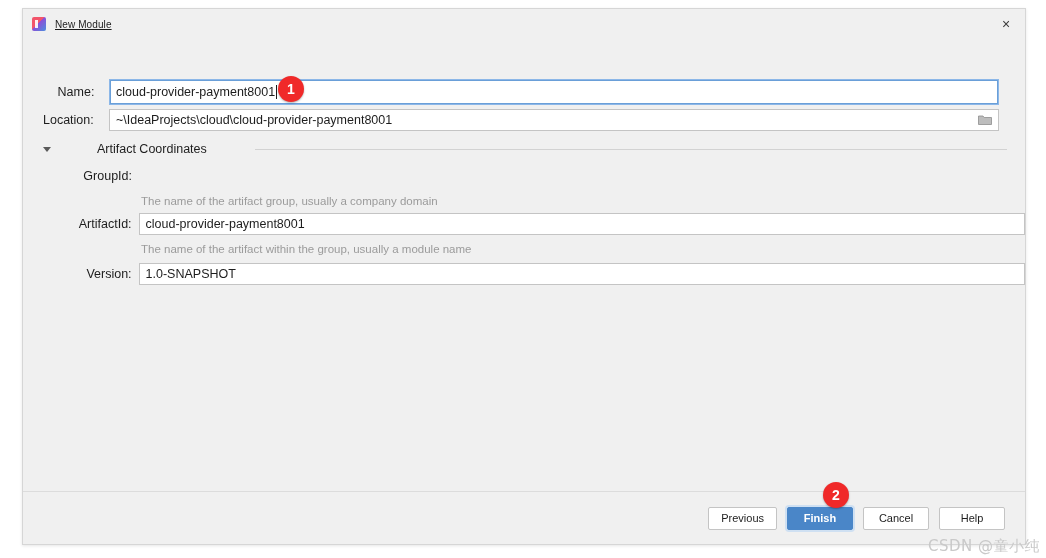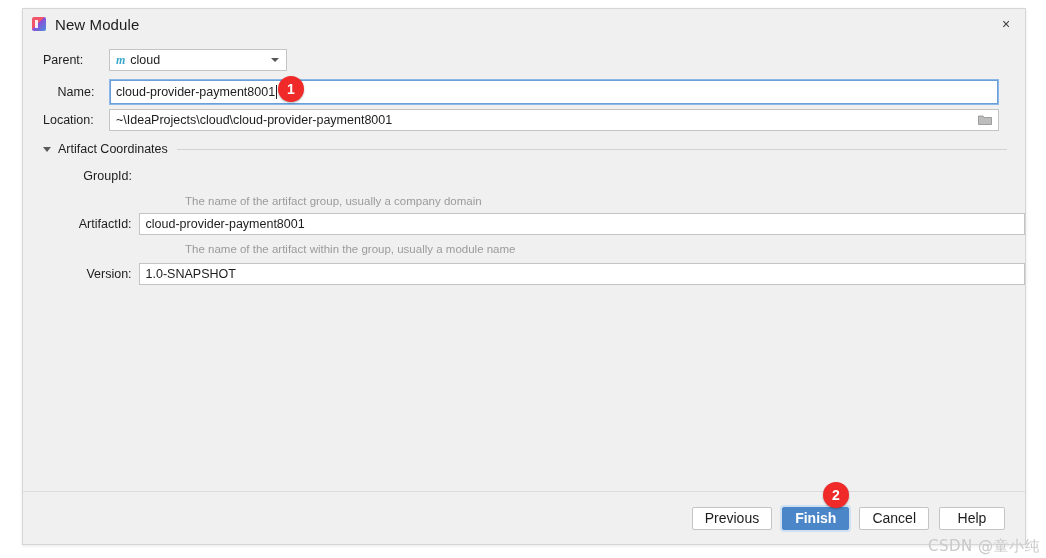--- a/index.html
+++ b/index.html
@@ -52,23 +52,24 @@
   .title-icon::after {
     content: "";
     position: absolute;
     left: 3px; top: 3px;
     width: 3px; height: 8px;
     background: #ffffff;
     opacity: .9;
   }
   .title-text {
     margin-left: 9px;
-    font-size: 15px;
+    font-size: 10px;
     color: #1d1d1d;
     letter-spacing: .1px;
+    text-decoration: underline;
   }
   .close-btn {
     position: absolute;
     right: 4px; top: 2px;
     width: 30px; height: 26px;
     display: flex;
     align-items: center;
     justify-content: center;
     color: #3c3c3c;
     font-size: 14px;
@@ -164,20 +165,21 @@
 
   
   .section {
     position: absolute;
     left: 20px;
     right: 18px;
     height: 16px;
     display: flex;
     align-items: center;
     cursor: pointer;
+    gap: 39px;
   }
   .section .tri {
     width: 0; height: 0;
     border-left: 4px solid transparent;
     border-right: 4px solid transparent;
     border-top: 5px solid #5a5a5a;
     margin-right: 7px;
   }
   .section .sec-label {
     font-size: 12.5px;
@@ -188,21 +190,20 @@
     flex: 1;
     height: 1px;
     background: #d2d2d2;
     margin-left: 9px;
   }
 
   .hint {
     position: absolute;
     font-size: 11.5px;
     color: #9b9b9b;
-    margin-left: 44px;
   }
 
   
   .buttonbar {
     position: absolute;
     left: 0;
     bottom: 0;
     width: 100%;
     height: 53px;
     border-top: 1px solid #dcdcdc;
@@ -212,21 +213,21 @@
     padding-right: 20px;
     box-sizing: border-box;
   }
   .btn {
     min-width: 66px;
     height: 23px;
     margin-left: 10px;
     background: #ffffff;
     border: 1px solid #c4c4c4;
     border-radius: 2px;
-    font-size: 14px;
+    font-size: 11px;
     color: #1d1d1d;
     font-family: "Liberation Sans", sans-serif;
     cursor: pointer;
     padding: 0 12px;
     line-height: 21px;
   }
   .btn.primary {
     background: #4a86c8;
     border: 1px solid #4a86c8;
     color: #ffffff;
@@ -272,28 +273,20 @@
 <div class="dialog">
 
   <div class="titlebar">
     <div class="title-icon"></div>
     <div class="title-text">New Module</div>
     <div class="close-btn">×</div>
   </div>
 
   <div class="content">
 
-    <div class="row" style="top:10px;">
-      <div class="row-label">Parent:</div>
-      <div class="field combo">
-        <span class="maven-m">m</span>
-        <span>cloud</span>
-        <span class="arrow"></span>
-      </div>
-    </div>
 
     <div class="row" style="top:40px; height:26px;text-align:center;">
       <div class="row-label">Name:</div>
       <div class="field focused wide-field" style="height:26px;">
         <span>cloud-provider-payment8001</span>
           <span style="display:inline-block;width:1px;height:14px;background:#1d1d1d;margin-left:1px;"></span>
       </div>
     </div>
 
     <div class="row" style="top:70px;">

